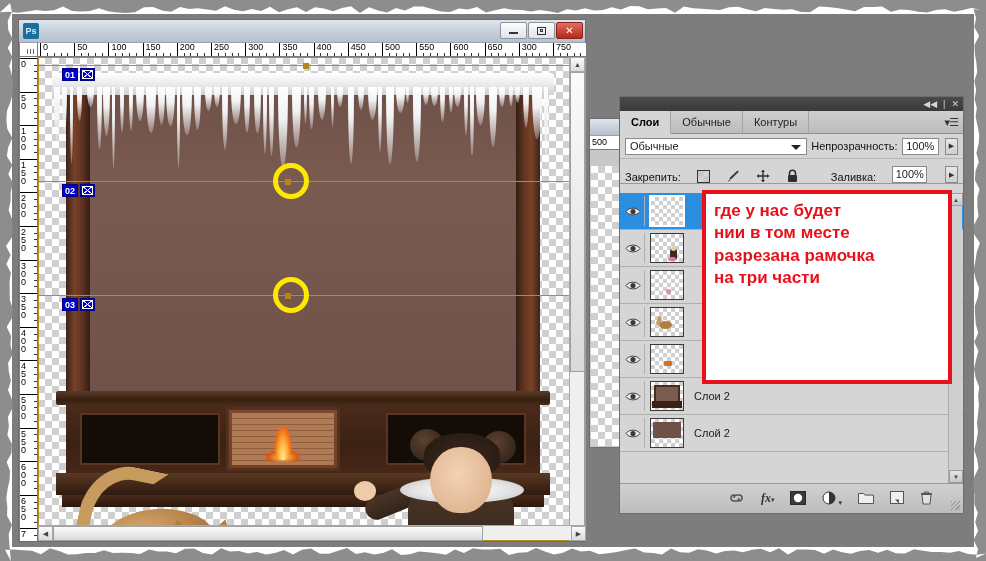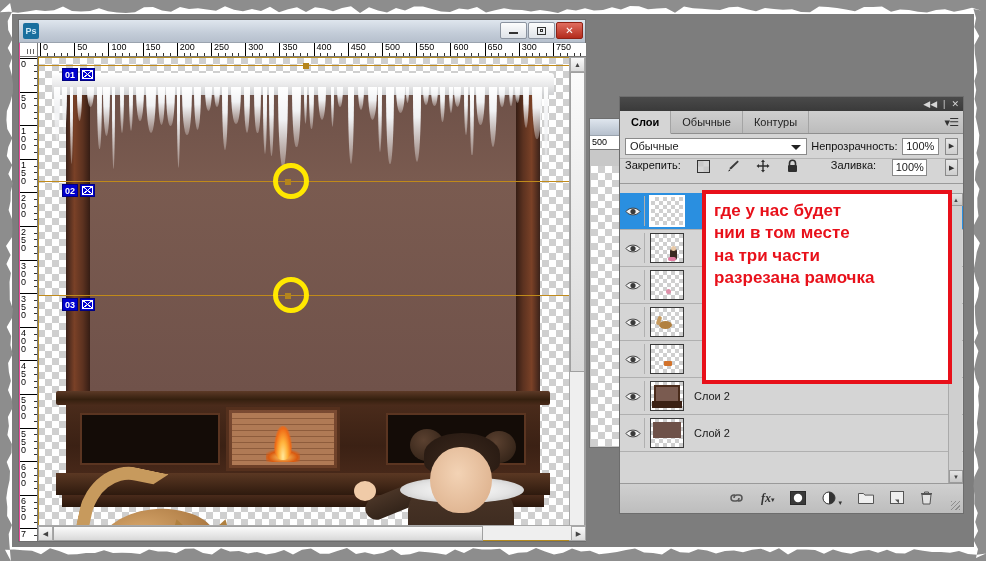--- a/index.html
+++ b/index.html
@@ -378,21 +378,21 @@
     width:40px;height:17px;background:#fff;border:1px solid #8a8a8a;
     box-sizing:border-box;font-size:11px;text-align:center;line-height:15px;
   }
   .spin{
     width:14px;height:17px;background:linear-gradient(#e7e7e7,#cfcfcf);
     border:1px solid #8a8a8a;box-sizing:border-box;
     display:flex;align-items:center;justify-content:center;
     font-size:7px;color:#333;margin-left:2px;
   }
   .lp-row2{
-    height:24px;display:flex;align-items:flex-start;gap:16px;padding:0 5px;
+    height:24px;display:flex;align-items:flex-end;gap:16px;padding:0 5px;
     border-bottom:1px solid #9a9a9a;
   }
   .lock-ico{width:14px;height:14px;display:flex;align-items:center;justify-content:center;}
   .lp-list{
     position:absolute;left:0;top:96px;right:0;bottom:30px;
     background:#d5d5d5;overflow:hidden;
   }
   .layer-row{
     height:36px;display:flex;align-items:center;
     border-bottom:1px solid #b0b0b0;padding-left:2px;
@@ -1041,21 +1041,21 @@
         </svg>
       </span>
     </div>
 
     <div class="resize-grip"></div>
   </div>
 
   <div class="annot">
     <p>где у нас будет</p>
     <p>нии в том месте</p>
+    <p>разрезана рамочка</p>
     <p>на три части</p>
-    <p>разрезана рамочка</p>
   </div>
 
   <svg class="zig" style="left:0;top:0;" width="986" height="561">
       <path d="M 0 0 L 986 0 L 986 561 L 0 561 Z M 0.0 12.2 L 9.0 11.7 L 18.0 12.7 L 27.0 11.4 L 36.0 9.9 L 45.0 11.0 L 54.0 10.2 L 63.0 6.4 L 72.0 10.9 L 81.0 11.5 L 90.0 11.0 L 99.0 8.3 L 108.0 11.2 L 117.0 12.6 L 126.0 13.0 L 135.0 12.3 L 144.0 7.3 L 153.0 6.9 L 162.0 10.6 L 171.0 11.8 L 180.0 7.1 L 189.0 9.1 L 198.0 8.2 L 207.0 9.5 L 216.0 10.7 L 225.0 6.3 L 234.0 9.8 L 243.0 11.3 L 252.0 9.0 L 261.0 11.1 L 270.0 6.8 L 279.0 12.3 L 288.0 9.3 L 297.0 7.2 L 306.0 12.1 L 315.0 7.3 L 324.0 8.4 L 333.0 11.3 L 342.0 8.0 L 351.0 6.2 L 360.0 12.9 L 369.0 7.3 L 378.0 10.6 L 387.0 12.6 L 396.0 8.1 L 405.0 10.6 L 414.0 6.5 L 423.0 6.4 L 432.0 8.9 L 441.0 11.5 L 450.0 12.1 L 459.0 8.6 L 468.0 9.4 L 477.0 7.1 L 486.0 12.6 L 495.0 10.3 L 504.0 8.3 L 513.0 9.7 L 522.0 9.9 L 531.0 11.5 L 540.0 10.0 L 549.0 11.3 L 558.0 12.9 L 567.0 9.2 L 576.0 10.4 L 585.0 8.2 L 594.0 10.4 L 603.0 10.0 L 612.0 7.3 L 621.0 9.4 L 630.0 6.1 L 639.0 6.3 L 648.0 9.2 L 657.0 8.6 L 666.0 7.9 L 675.0 12.7 L 684.0 6.4 L 693.0 8.2 L 702.0 8.8 L 711.0 9.5 L 720.0 10.0 L 729.0 7.3 L 738.0 6.7 L 747.0 9.3 L 756.0 11.3 L 765.0 8.0 L 774.0 8.9 L 783.0 9.7 L 792.0 9.2 L 801.0 11.9 L 810.0 12.3 L 819.0 6.4 L 828.0 7.0 L 837.0 8.1 L 846.0 9.4 L 855.0 11.3 L 864.0 6.9 L 873.0 7.1 L 882.0 6.6 L 891.0 11.8 L 900.0 9.4 L 909.0 9.9 L 918.0 11.7 L 927.0 12.4 L 936.0 10.0 L 945.0 9.3 L 954.0 11.8 L 963.0 9.9 L 972.0 7.8 L 981.0 10.6 L 973.5 9.0 L 976.1 18.0 L 974.3 27.0 L 979.2 36.0 L 974.4 45.0 L 974.9 54.0 L 976.4 63.0 L 977.2 72.0 L 974.4 81.0 L 976.2 90.0 L 974.6 99.0 L 976.8 108.0 L 975.6 117.0 L 977.6 126.0 L 979.3 135.0 L 978.6 144.0 L 976.4 153.0 L 978.8 162.0 L 975.5 171.0 L 974.9 180.0 L 979.5 189.0 L 977.3 198.0 L 977.4 207.0 L 978.5 216.0 L 974.0 225.0 L 973.9 234.0 L 979.9 243.0 L 976.8 252.0 L 975.4 261.0 L 973.6 270.0 L 975.7 279.0 L 979.1 288.0 L 977.9 297.0 L 974.8 306.0 L 975.1 315.0 L 975.8 324.0 L 978.2 333.0 L 974.3 342.0 L 978.4 351.0 L 976.0 360.0 L 974.0 369.0 L 975.7 378.0 L 979.2 387.0 L 978.1 396.0 L 978.9 405.0 L 978.0 414.0 L 976.9 423.0 L 978.0 432.0 L 976.4 441.0 L 974.2 450.0 L 977.1 459.0 L 978.5 468.0 L 974.3 477.0 L 973.4 486.0 L 974.4 495.0 L 974.3 504.0 L 977.8 513.0 L 975.2 522.0 L 978.1 531.0 L 973.5 540.0 L 978.0 549.0 L 976.0 558.0 L 986.0 553.5 L 977.0 554.8 L 968.0 553.9 L 959.0 551.0 L 950.0 552.7 L 941.0 551.9 L 932.0 551.9 L 923.0 550.8 L 914.0 549.2 L 905.0 553.5 L 896.0 553.2 L 887.0 549.8 L 878.0 552.8 L 869.0 550.0 L 860.0 550.9 L 851.0 553.8 L 842.0 552.3 L 833.0 549.4 L 824.0 553.7 L 815.0 550.1 L 806.0 549.4 L 797.0 549.5 L 788.0 554.6 L 779.0 548.2 L 770.0 552.3 L 761.0 548.7 L 752.0 549.7 L 743.0 552.2 L 734.0 550.6 L 725.0 551.0 L 716.0 553.4 L 707.0 550.5 L 698.0 549.2 L 689.0 552.7 L 680.0 552.2 L 671.0 548.4 L 662.0 554.5 L 653.0 553.1 L 644.0 552.6 L 635.0 548.6 L 626.0 550.0 L 617.0 552.0 L 608.0 553.3 L 599.0 554.2 L 590.0 550.7 L 581.0 551.6 L 572.0 548.6 L 563.0 552.7 L 554.0 554.5 L 545.0 551.5 L 536.0 548.1 L 527.0 552.2 L 518.0 552.8 L 509.0 554.9 L 500.0 548.8 L 491.0 549.6 L 482.0 549.4 L 473.0 548.3 L 464.0 553.1 L 455.0 549.5 L 446.0 554.8 L 437.0 553.2 L 428.0 552.3 L 419.0 551.5 L 410.0 554.2 L 401.0 555.0 L 392.0 549.3 L 383.0 553.0 L 374.0 554.5 L 365.0 552.3 L 356.0 553.9 L 347.0 548.1 L 338.0 550.8 L 329.0 553.7 L 320.0 553.7 L 311.0 548.6 L 302.0 549.7 L 293.0 554.5 L 284.0 550.0 L 275.0 552.9 L 266.0 554.5 L 257.0 551.9 L 248.0 553.4 L 239.0 550.9 L 230.0 551.6 L 221.0 548.2 L 212.0 554.6 L 203.0 553.0 L 194.0 548.5 L 185.0 548.8 L 176.0 553.3 L 167.0 551.4 L 158.0 551.6 L 149.0 549.5 L 140.0 553.9 L 131.0 553.1 L 122.0 552.7 L 113.0 553.1 L 104.0 550.3 L 95.0 553.0 L 86.0 553.1 L 77.0 554.3 L 68.0 554.5 L 59.0 551.0 L 50.0 548.2 L 41.0 554.3 L 32.0 550.8 L 23.0 550.2 L 14.0 549.4 L 5.0 549.7 L 10.9 561.0 L 10.1 552.0 L 9.3 543.0 L 8.7 534.0 L 12.0 525.0 L 7.1 516.0 L 7.3 507.0 L 6.3 498.0 L 7.6 489.0 L 9.6 480.0 L 10.0 471.0 L 6.7 462.0 L 11.5 453.0 L 11.9 444.0 L 7.4 435.0 L 8.9 426.0 L 7.9 417.0 L 12.5 408.0 L 11.8 399.0 L 8.0 390.0 L 10.9 381.0 L 8.9 372.0 L 8.1 363.0 L 12.7 354.0 L 10.4 345.0 L 11.1 336.0 L 6.7 327.0 L 12.0 318.0 L 12.9 309.0 L 9.8 300.0 L 9.7 291.0 L 9.5 282.0 L 10.9 273.0 L 6.4 264.0 L 10.6 255.0 L 6.0 246.0 L 12.1 237.0 L 12.4 228.0 L 12.0 219.0 L 8.6 210.0 L 10.6 201.0 L 10.7 192.0 L 12.9 183.0 L 8.3 174.0 L 12.2 165.0 L 6.8 156.0 L 8.3 147.0 L 12.3 138.0 L 7.3 129.0 L 6.4 120.0 L 6.9 111.0 L 10.4 102.0 L 12.8 93.0 L 13.0 84.0 L 11.8 75.0 L 9.2 66.0 L 12.4 57.0 L 7.7 48.0 L 12.6 39.0 L 8.2 30.0 L 7.7 21.0 L 11.9 12.0 L 10.1 3.0 Z" fill="#8d8d8d" fill-rule="evenodd"></path>
     </svg>
 
 </div>
 
 </body></html>

